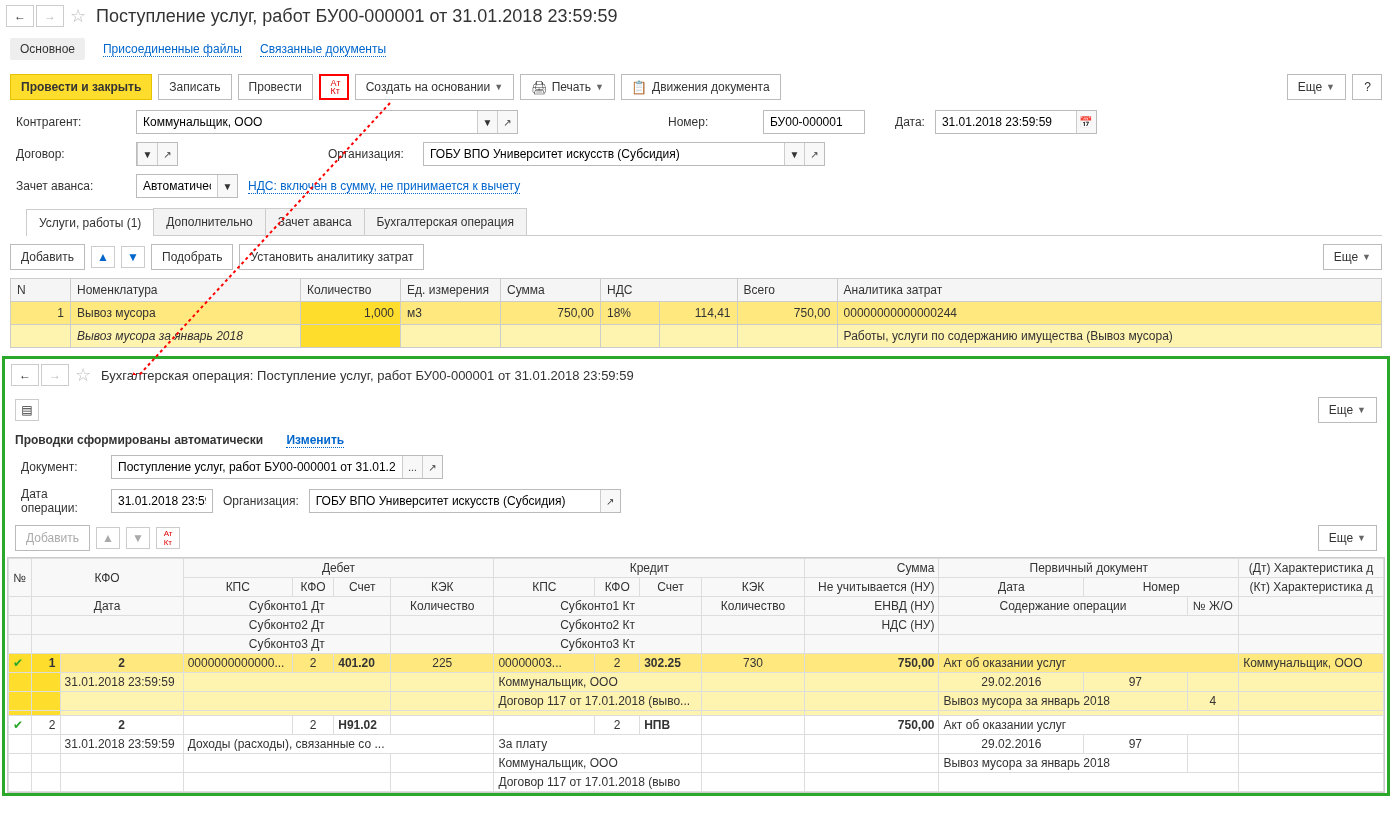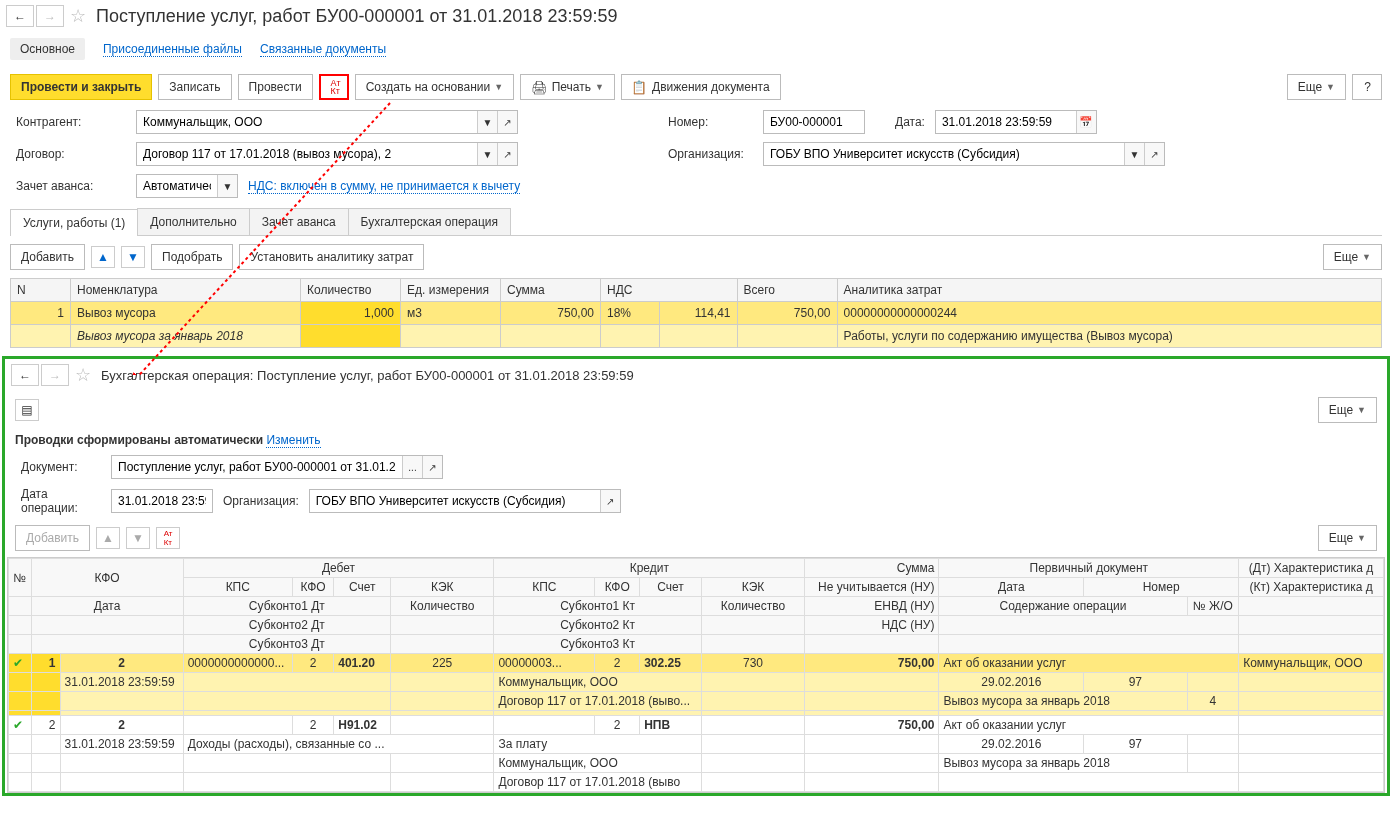--- a/index.html
+++ b/index.html
@@ -20,35 +20,35 @@
 .btn-icon{width:30px;justify-content:flex-end;}
 .dropdown-caret{font-size:9px;color:#666;}
 .spacer{flex:1;}
 .form-row{display:flex;align-items:center;padding:4px 16px;gap:10px;}
 .form-label{width:110px;}
 .form-label2{width:85px;}
 .input-combo{display:flex;align-items:center;border:1px solid #bbb;height:24px;}
 .input-combo input{border:none;padding:2px 6px;height:22px;outline:none;}
 .input-btn{width:20px;height:22px;border-left:1px solid #ccc;display:flex;align-items:center;justify-content:center;background:#f8f8f8;font-size:10px;cursor:pointer;}
 .link{color:#0066cc;text-decoration:none;border-bottom:1px dotted #0066cc;}
-.tabs2{display:flex;border-bottom:1px solid #ccc;margin:6px 10px 0 10px;}
+.tabs2{display:flex;border-bottom:1px solid #ccc;margin:6px 10px 0 26px;}
 .tabs2 .tab{padding:6px 12px;border:1px solid #ccc;border-bottom:none;background:#fff;margin-right:-1px;cursor:pointer;}
 .tabs2 .tab.active{background:#fff;position:relative;top:1px;}
 .tabs2 .tab:not(.active){background:#f3f3f3;}
 .tab-toolbar{display:flex;gap:6px;padding:8px 10px;align-items:center;}
 .table{width:calc(100% - 20px);margin:0 10px;border-collapse:collapse;}
 .table th,.table td{border:1px solid #ccc;padding:4px 6px;text-align:left;font-weight:normal;}
 .table th{background:#f5f5f5;}
 .table .num{text-align:right;}
 .table .row-sel td{background:#ffe97f;}
 .table .row-sel2 td{background:#fff3b0;font-style:italic;}
 .table .cell-bright{background:#ffdd2d !important;margin-top:8px;}
 .panel2{border:3px solid #2aa82a;margin:8px 2px 2px 2px;position:relative;}
 .autoproc{padding:4px 10px;font-weight:bold;}
-.autoproc a{font-weight:normal;margin-left:0;}
+.autoproc a{font-weight:bold;margin-left:20px;}
 .smallbtn{border:1px solid #ccc;background:#fff;width:24px;height:22px;display:flex;align-items:center;justify-content:center;cursor:pointer;}
 .disabled{color:#aaa;}
 .gridwrap{margin:0 2px;border:1px solid #ccc;overflow:hidden;}
 .grid{width:100%;border-collapse:collapse;}
 .grid th,.grid td{border:1px solid #ddd;padding:2px 4px;font-weight:normal;white-space:nowrap;overflow:hidden;text-overflow:ellipsis;}
 .grid th{background:#f8f8f8;}
 .grid .center{text-align:center;}
 .grid .right{text-align:right;}
 .grid .sel td{background:#ffe97f;}
 .grid .sel2 td{background:#fff3b0;}
@@ -119,21 +119,20 @@
   <div>Дата:</div>
   <div class="input-combo">
       <input style="width: 140px;" value="31.01.2018 23:59:59">
       <div class="input-btn cal-icon"></div>
     </div>
 </div>
 
 <div class="form-row">
   <div class="form-label">Договор:</div>
   <div class="input-combo">
-      <input style="width: 340px;" value="Договор 117 от 17.01.2018 (вывоз мусора), 2">
       <div class="input-btn">▼</div>
       <div class="input-btn">↗</div>
     </div>
   <div style="width:130px"></div>
   <div class="form-label2">Организация:</div>
   <div class="input-combo">
       <input style="width: 360px;" value="ГОБУ ВПО Университет искусств (Субсидия)">
       <div class="input-btn">▼</div>
       <div class="input-btn">↗</div>
     </div>

